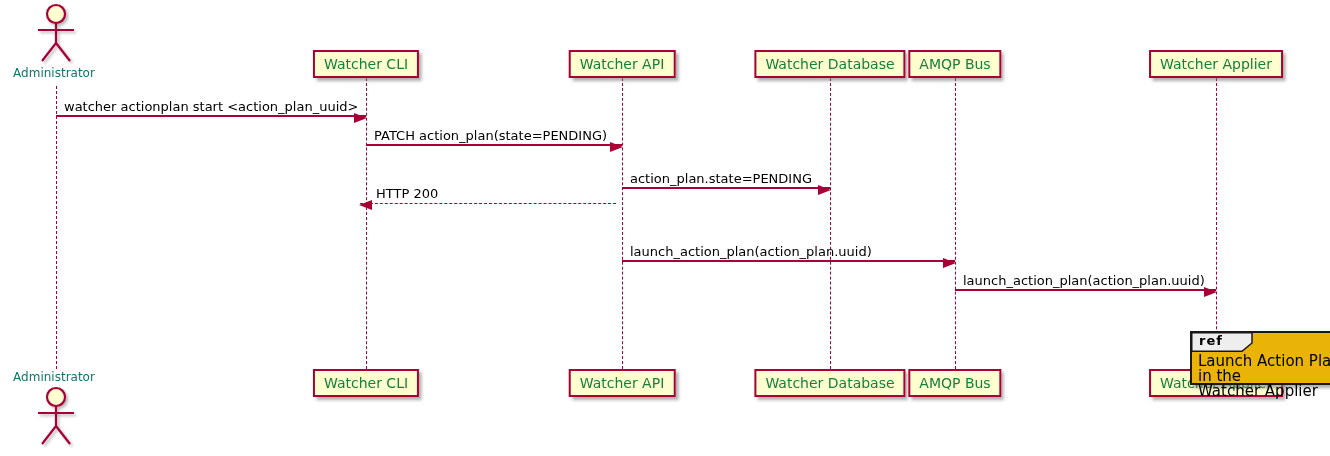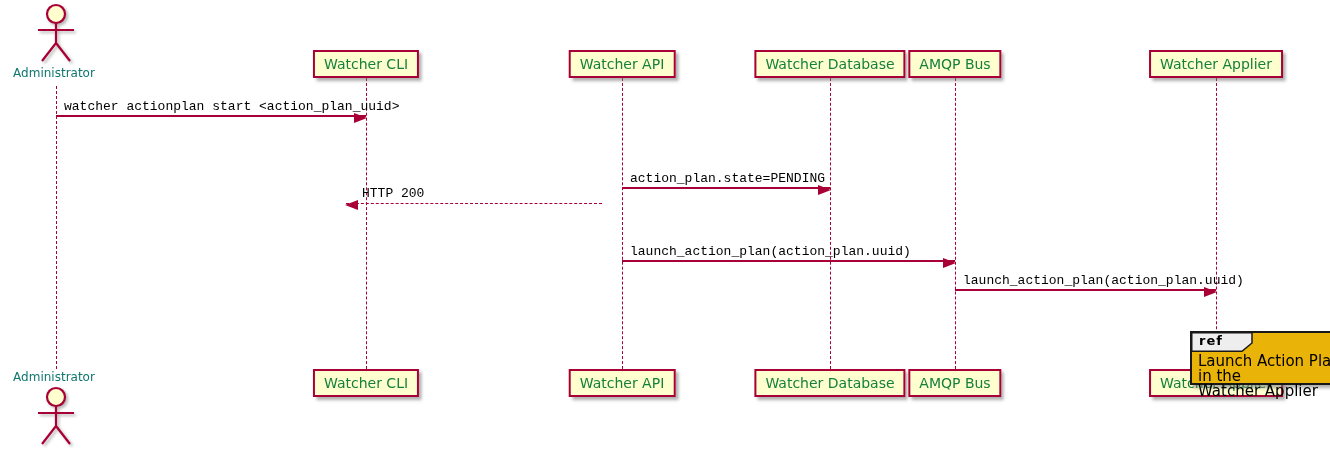--- a/index.html
+++ b/index.html
@@ -25,21 +25,21 @@
     position:absolute;transform:translateX(-50%);font-size:12px;
     white-space:nowrap;z-index:3;color:#0f766e;
   }
   .actor-svg{position:absolute;z-index:3;filter:drop-shadow(2.5px 2.5px 1.5px rgba(120,120,120,0.55));}
   
   .message{position:absolute;height:17px;z-index:2;}
   .msg-line{position:absolute;left:0;right:0;bottom:0;height:0;}
   .msg-line.solid{border-bottom:2px solid #A80036;}
   .msg-line.dashed{border-bottom:1.5px dashed #A80036;}
   .msg-label{
-    position:absolute;bottom:3px;font-size:13px;white-space:nowrap;color:#000;font-family:Liberation Mono, monospace;
+    position:absolute;bottom:3px;font-size:13px;white-space:nowrap;color:#000;
   }
   .msg-label.src{left:8px;}
   .msg-label.ret{left:16px;}
   .arrowhead{position:absolute;width:0;height:0;bottom:-6px;
     border-top:5px solid transparent;border-bottom:5px solid transparent;}
   .arrowhead.right{right:-1px;border-left:13px solid #A80036;}
   .arrowhead.left{left:-1px;border-right:13px solid #A80036;}
   
   .refbox{
     position:absolute;left:1190px;top:299px;width:166px;height:50px;
@@ -77,28 +77,33 @@
   <div class="pbox top" style="left:830px">Watcher Database</div>
   <div class="pbox top" style="left:955px">AMQP Bus</div>
   <div class="pbox top" style="left:1216px">Watcher Applier</div>
 
   <div class="message" style="left:56px;top:100px;width:310px">
     <div class="msg-label src">watcher actionplan start &lt;action_plan_uuid&gt;</div>
     <div class="msg-line solid"></div>
     <div class="arrowhead right"></div>
   </div>
 
+  <div class="message" style="left:366px;top:129px;width:256px">
+    <div class="msg-label src">PATCH action_plan(state=PENDING)</div>
+    <div class="msg-line solid"></div>
+    <div class="arrowhead right"></div>
+  </div>
 
   <div class="message" style="left:622px;top:172px;width:208px">
     <div class="msg-label src">action_plan.state=PENDING</div>
     <div class="msg-line solid"></div>
     <div class="arrowhead right"></div>
   </div>
 
-  <div class="message" style="left:346px;top:187px;width:256px">
+  <div class="message" style="left:360px;top:187px;width:256px">
     <div class="msg-label ret">HTTP 200</div>
     <div class="msg-line dashed"></div>
     <div class="arrowhead left"></div>
   </div>
 
 
   <div class="message" style="left:622px;top:245px;width:333px">
     <div class="msg-label src">launch_action_plan(action_plan.uuid)</div>
     <div class="msg-line solid"></div>
     <div class="arrowhead right"></div>

